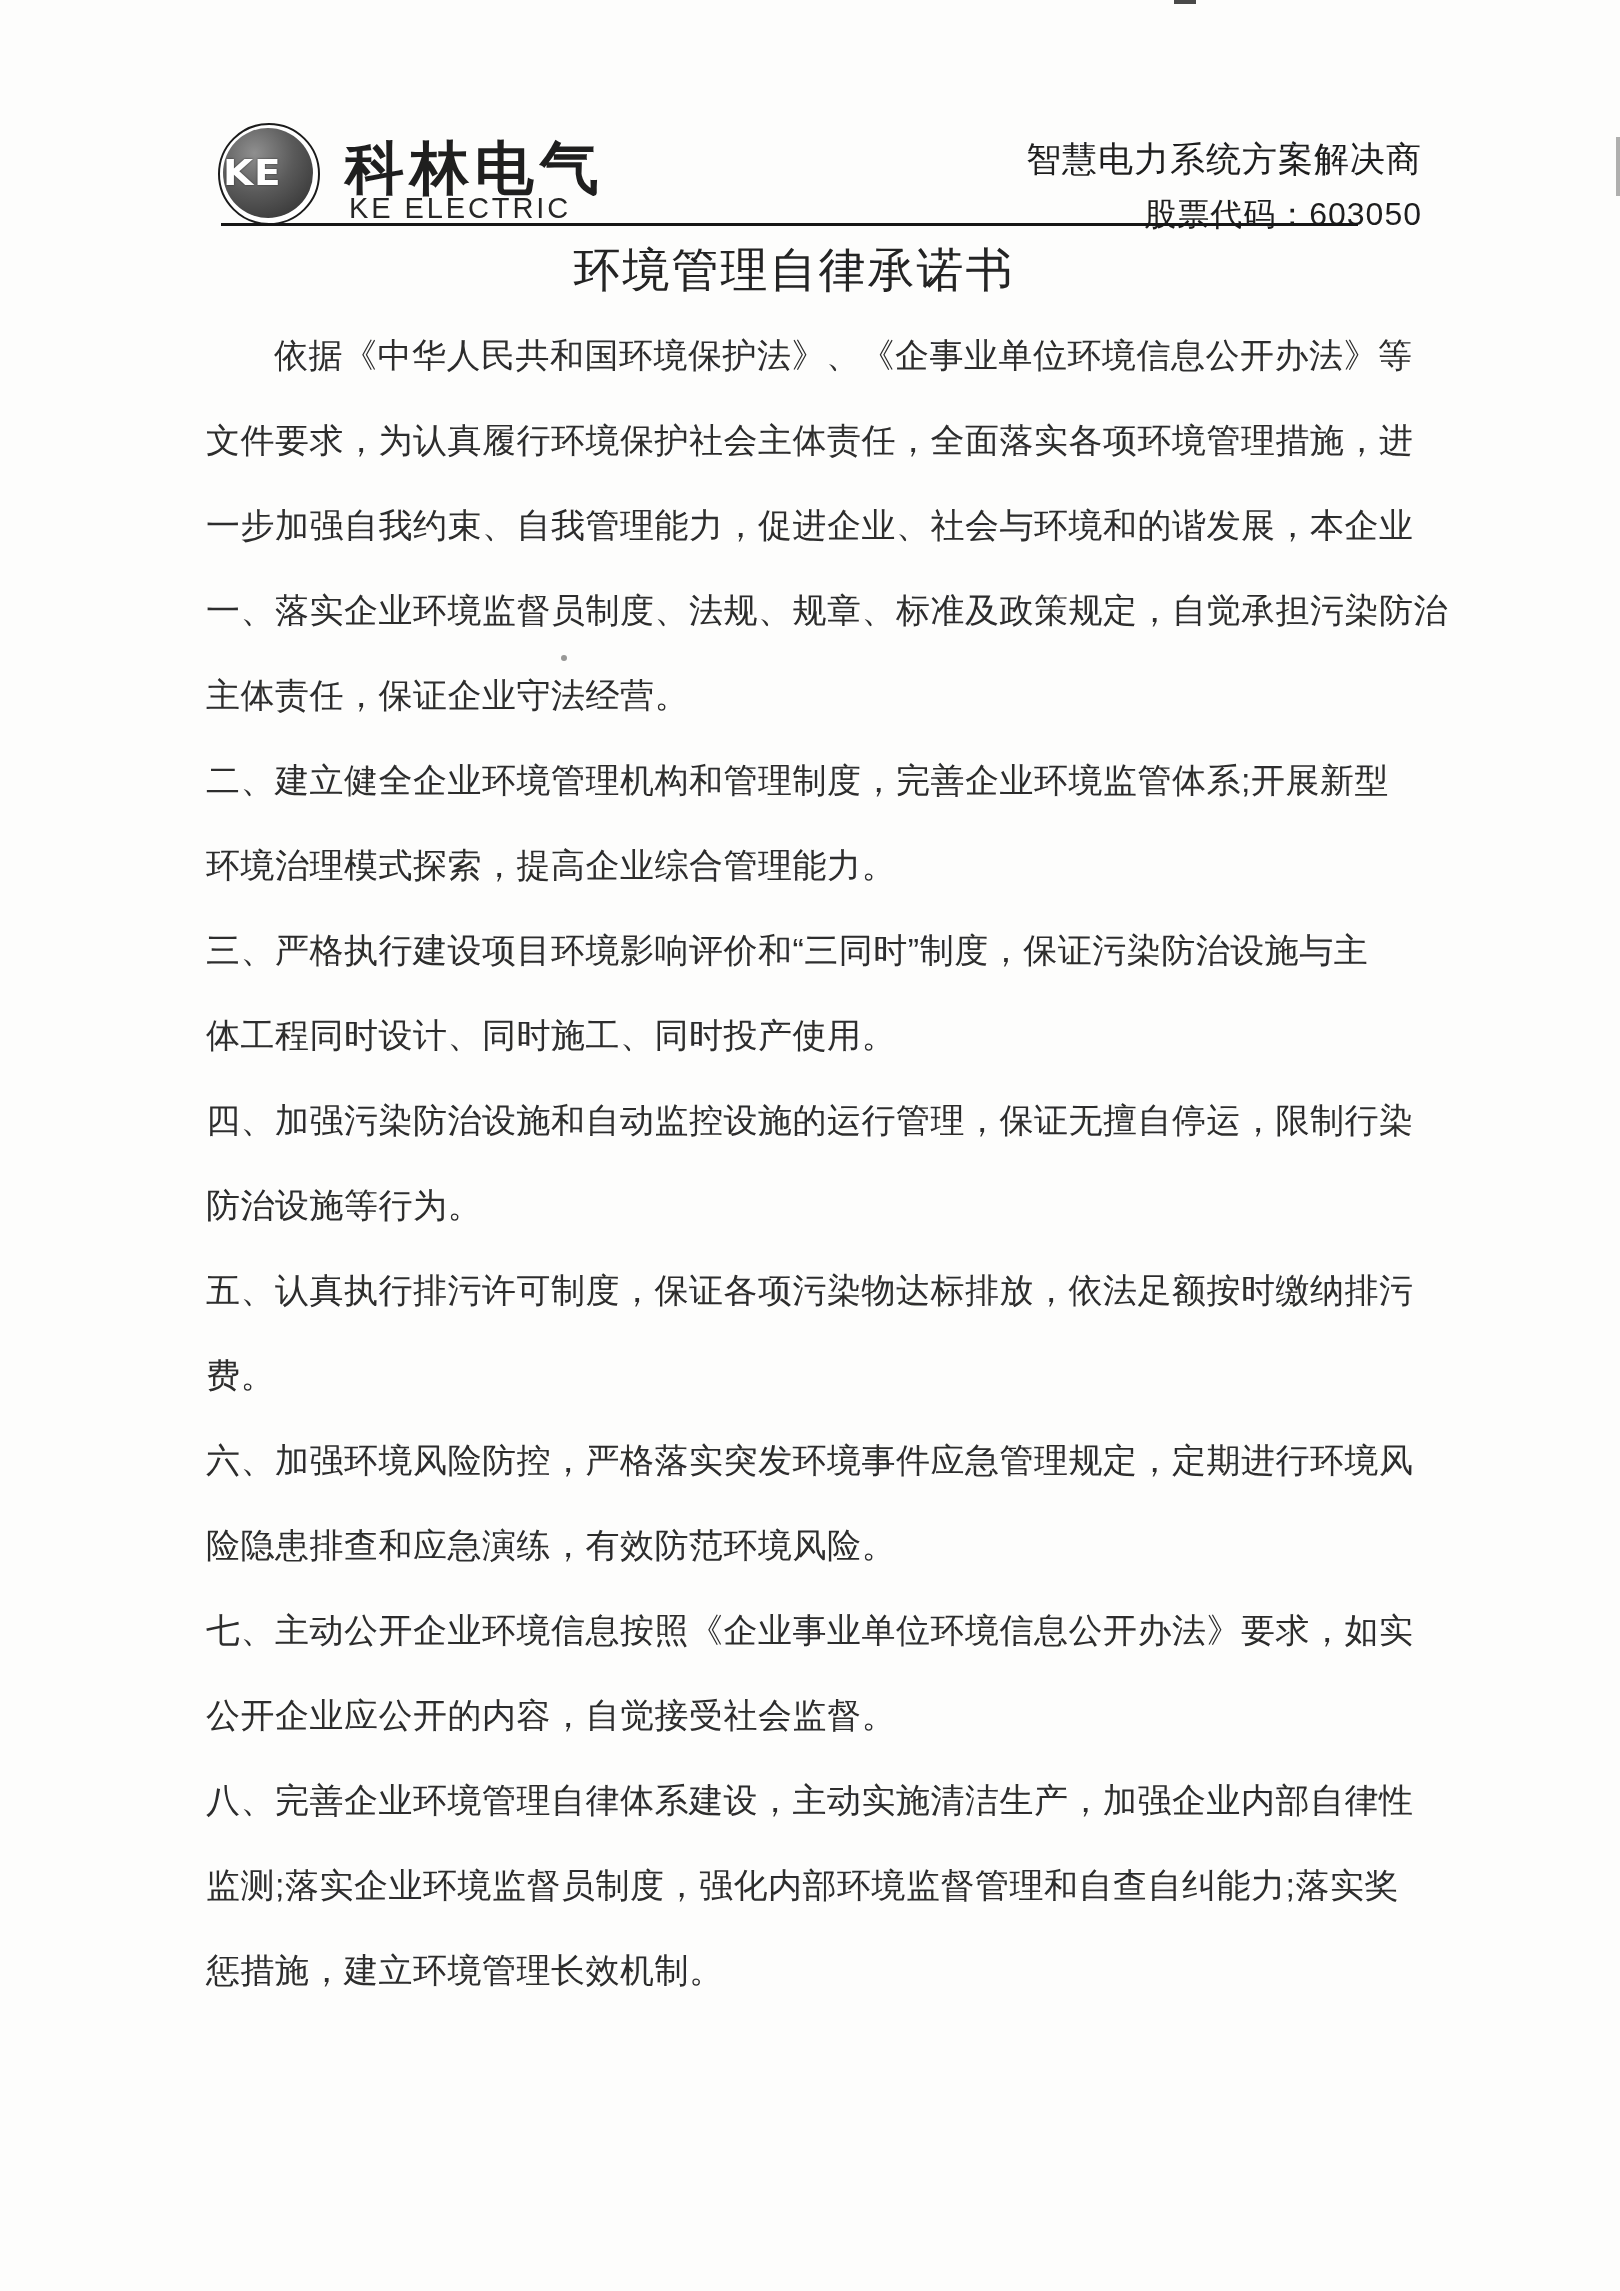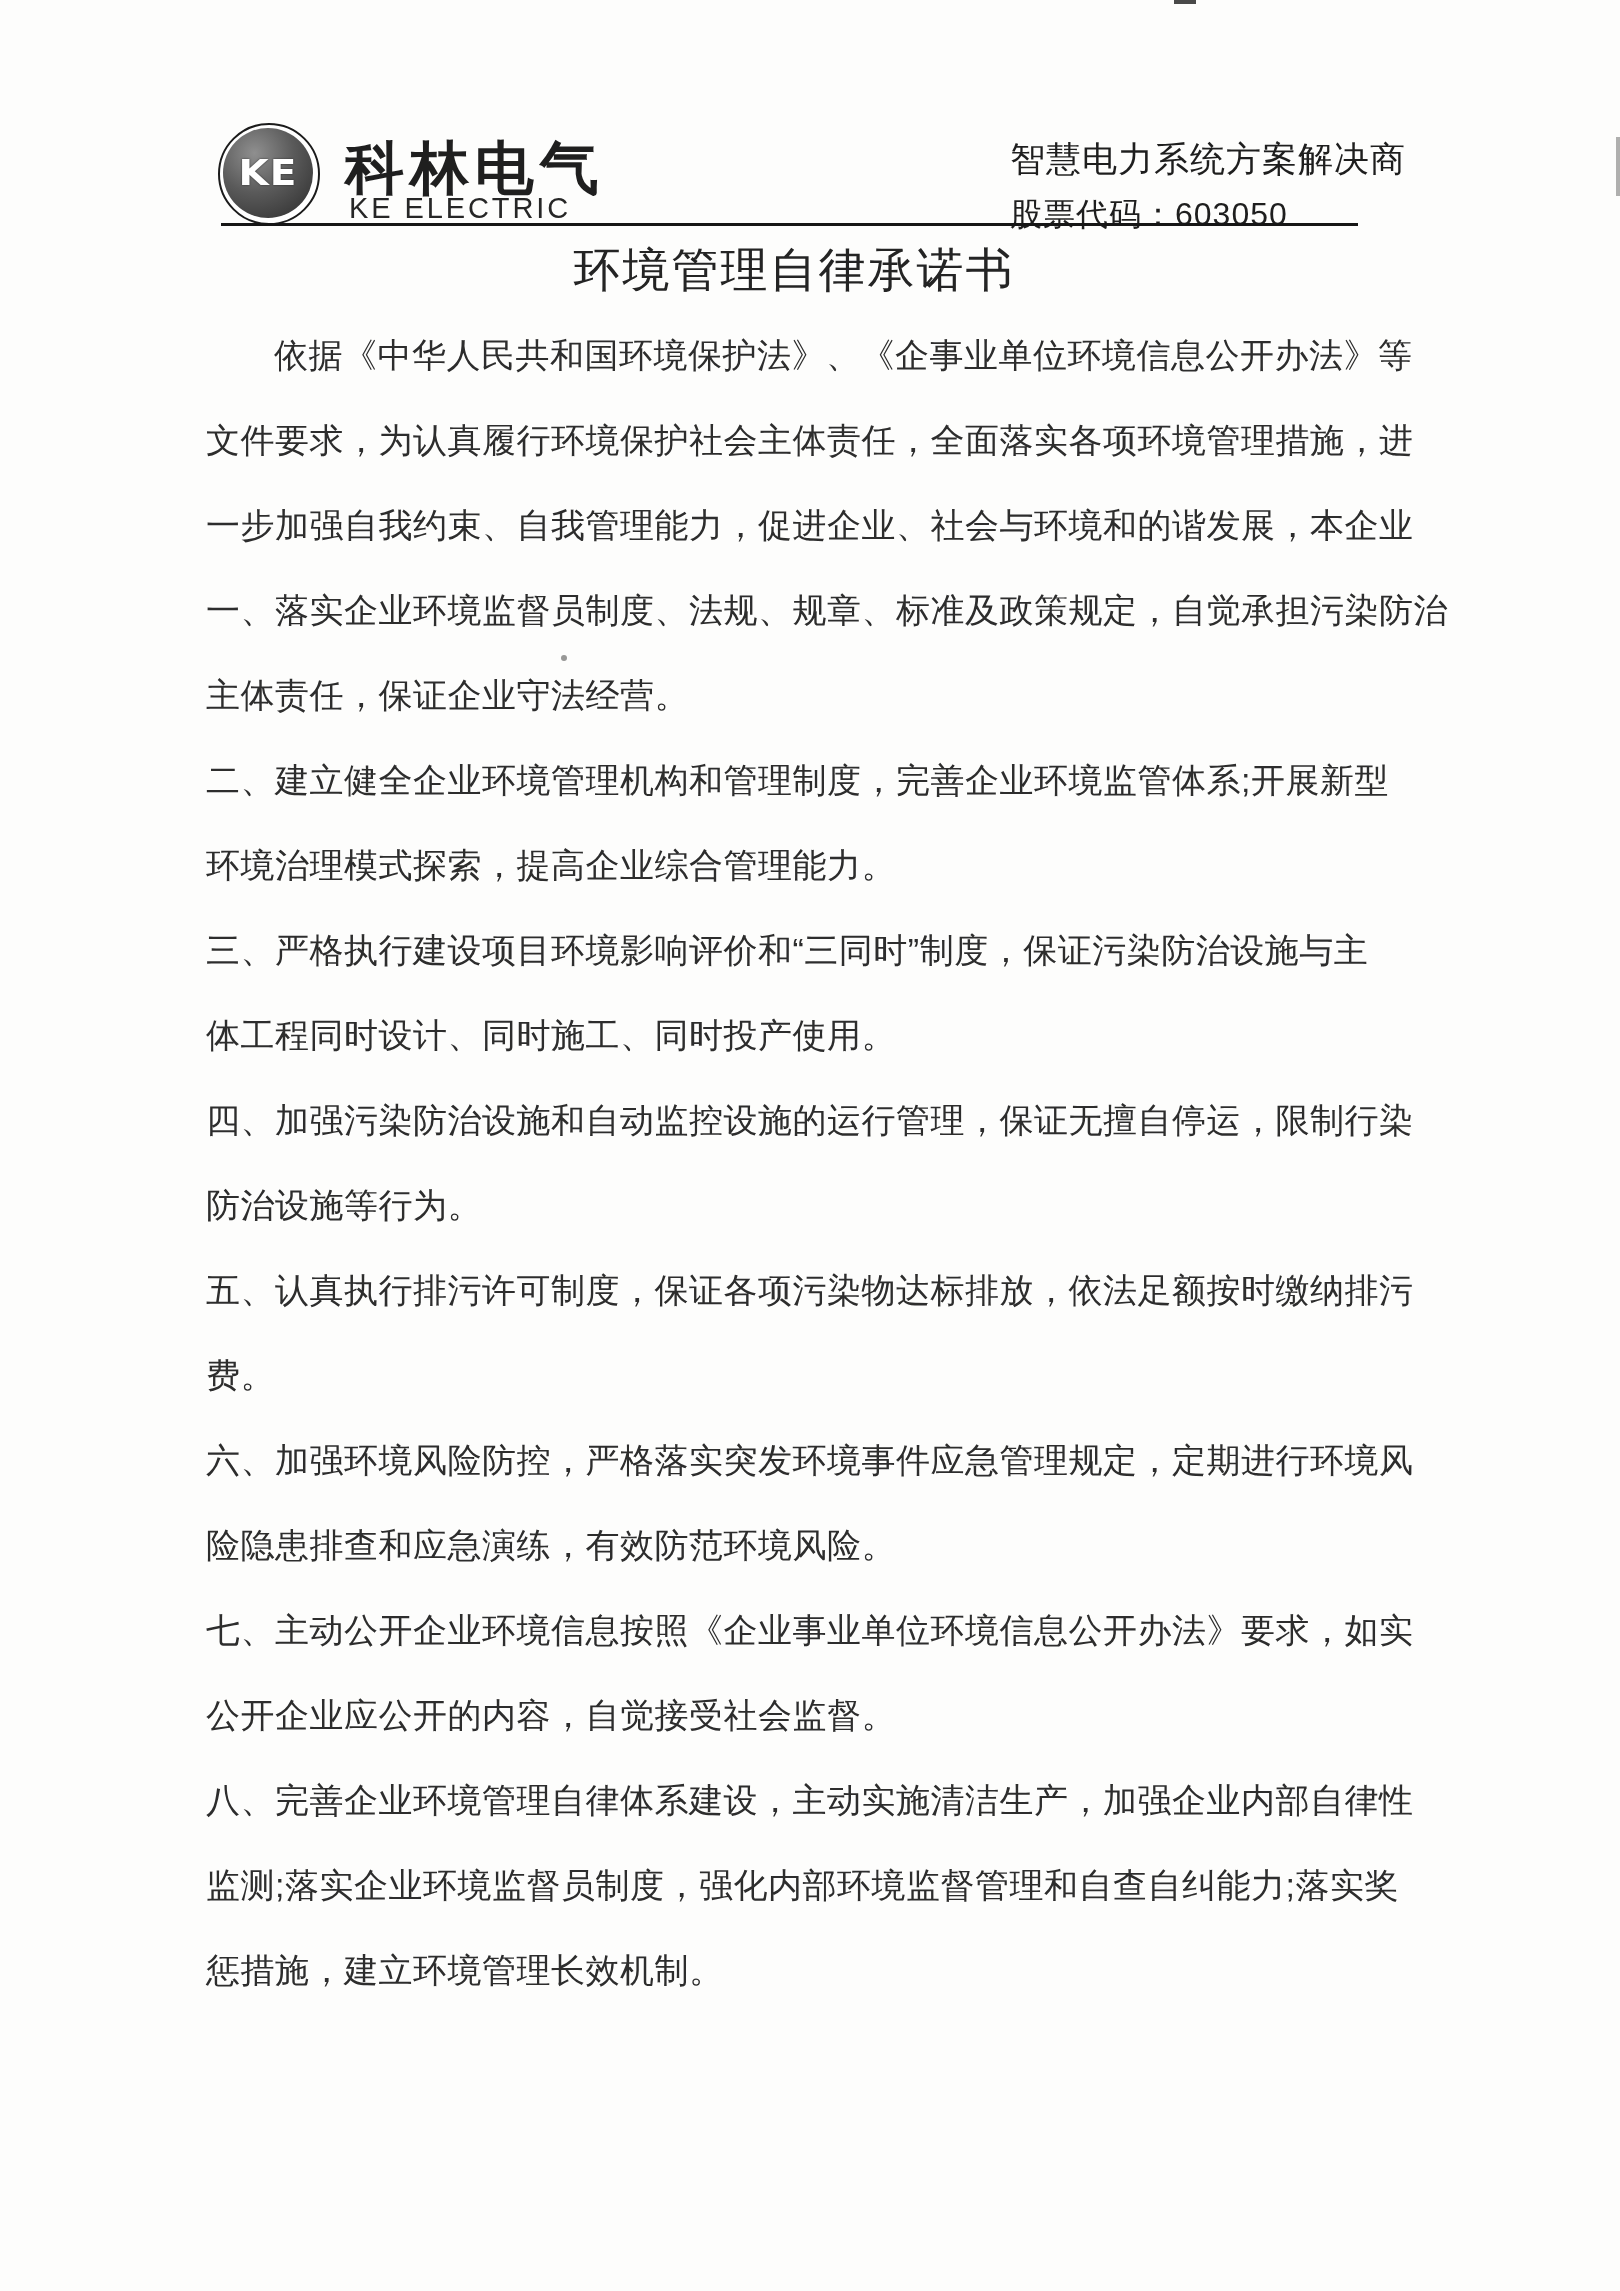--- a/index.html
+++ b/index.html
@@ -16,39 +16,39 @@
   .header{position:absolute;left:0;top:0;width:1620px;height:235px;}
   .logo{
     position:absolute;left:218px;top:123px;
     width:102px;height:102px;border-radius:50%;
     border:2.9px solid #1b1b1b;background:#fff;
     box-sizing:border-box;padding:2.9px;
   }
   .logo-inner{
     width:90px;height:90px;border-radius:50%;
     background:radial-gradient(circle at 35% 28%, #8f8f8f 0%, #5a5a5a 45%, #333 90%);
-    display:flex;align-items:center;justify-content:center;
+    display:flex;align-items:center;
   }
   .logo-inner span{
     color:#fff;font-weight:bold;font-size:39px;letter-spacing:1px;
     font-family:"DejaVu Sans",sans-serif;
     text-shadow:0 0 2px #222;
     transform:scaleY(.9);
   }
   .brand-cn{
     position:absolute;left:345px;top:129px;
     font-size:59px;font-weight:700;color:#1f1f1f;
     letter-spacing:5.9px;transform:scaleY(.98);
   }
   .brand-en{
     position:absolute;left:349px;top:192px;
     font-size:29px;font-weight:400;color:#262626;letter-spacing:2.9px;
   }
   .header-right{
-    position:absolute;left:1010px;top:137px;width:412px;text-align:left;
+    position:absolute;left:1010px;top:137px;width:412px;text-align:right;
   }
   .tagline{font-size:35px;color:#1e1e1e;letter-spacing:1px;line-height:43px;}
   .stock{font-size:32px;color:#1e1e1e;letter-spacing:1px;line-height:43px;margin-top:13px;}
   .header-rule{
     position:absolute;left:221px;top:223px;width:1137px;height:2.9px;
     background:#161616;
   }
   
   .doc-title{
     position:absolute;left:206px;top:239px;width:1176px;

